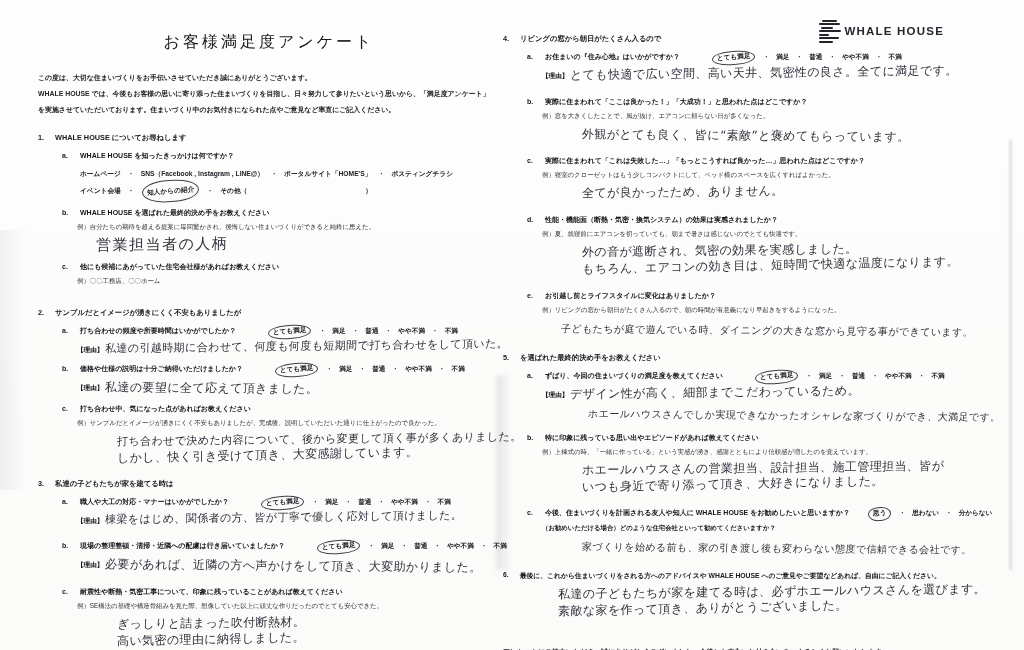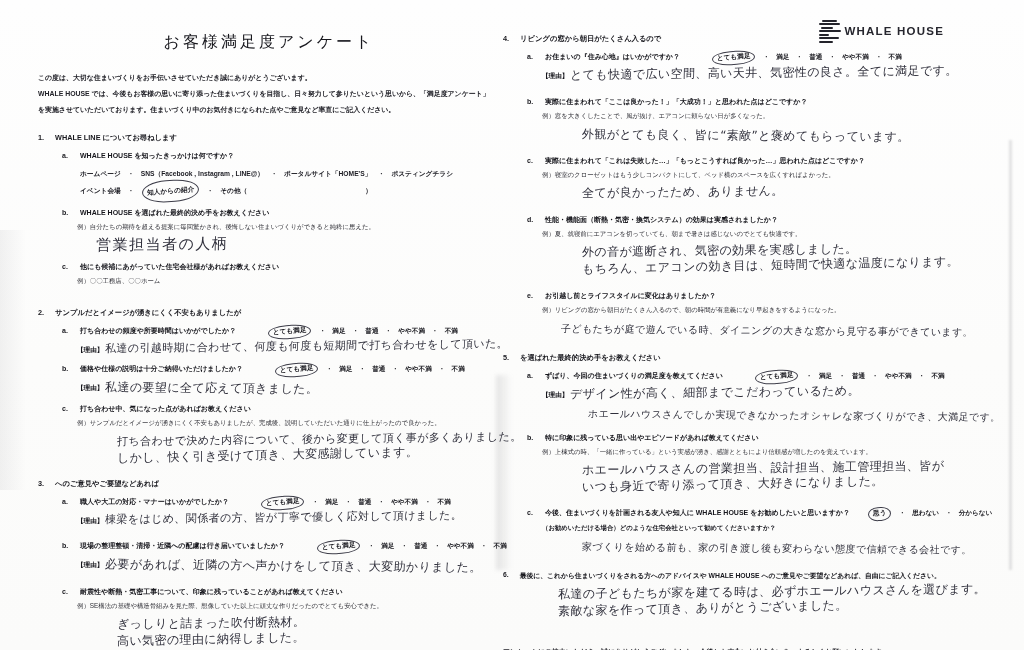--- a/index.html
+++ b/index.html
@@ -99,21 +99,21 @@
   <h1 class="doc-title">お客様満足度アンケート</h1>
   <div class="intro">
     <div>この度は、大切な住まいづくりをお手伝いさせていただき誠にありがとうございます。</div>
     <div>WHALE HOUSE では、今後もお客様の思いに寄り添った住まいづくりを目指し、日々努力して参りたいという思いから、「満足度アンケート」</div>
     <div>を実施させていただいております。住まいづくり中のお気付きになられた点やご意見など率直にご記入ください。</div>
   </div>
 
   <div class="section">
     <div class="sec-head">
       <span class="sec-num">1.</span>
-      <span>WHALE LINE についてお尋ねします</span>
+      <span>WHALE HOUSE についてお尋ねします</span>
     </div>
     <div class="item">
       <div class="q-row">
         <span class="q-label">a.</span>
         <span class="q-text">WHALE HOUSE を知ったきっかけは何ですか？</span>
       </div>
       <div class="opts">
         <div>ホームページ　・　SNS（Facebook , Instagram , LINE@）　・　ポータルサイト「HOME'S」　・　ポスティングチラシ</div>
         <div><span>イベント会場　・　</span><span class="circled">知人からの紹介</span>　<span>・　その他（</span><span class="blank-space"></span><span>）</span></div>
       </div>
@@ -173,21 +173,21 @@
       <div class="ans-block deep">
         <div class="hw">打ち合わせで決めた内容について、後から変更して頂く事が多くありました。</div>
         <div class="hw md tilt-c">しかし、快く引き受けて頂き、大変感謝しています。</div>
       </div>
     </div>
   </div>
 
   <div class="section" style="margin-top:12px;">
     <div class="sec-head">
       <span class="sec-num">3.</span>
-      <span>へのご意見やご要望などあれば</span>
+      <span>私達の子どもたちが家を建てる時は</span>
     </div>
     <div class="item">
       <div class="q-row">
         <span class="q-label">a.</span>
         <span class="q-text">職人や大工の対応・マナーはいかがでしたか？</span>
         <span class="scale"><span class="circled">とても満足</span>　<span>・　満足　・　普通　・　やや不満　・　不満</span></span>
       </div>
       <div class="reason-row">
         <span class="reason-label">【理由】</span>
         <span class="hw">棟梁をはじめ、関係者の方、皆が丁寧で優しく応対して頂けました。</span>

